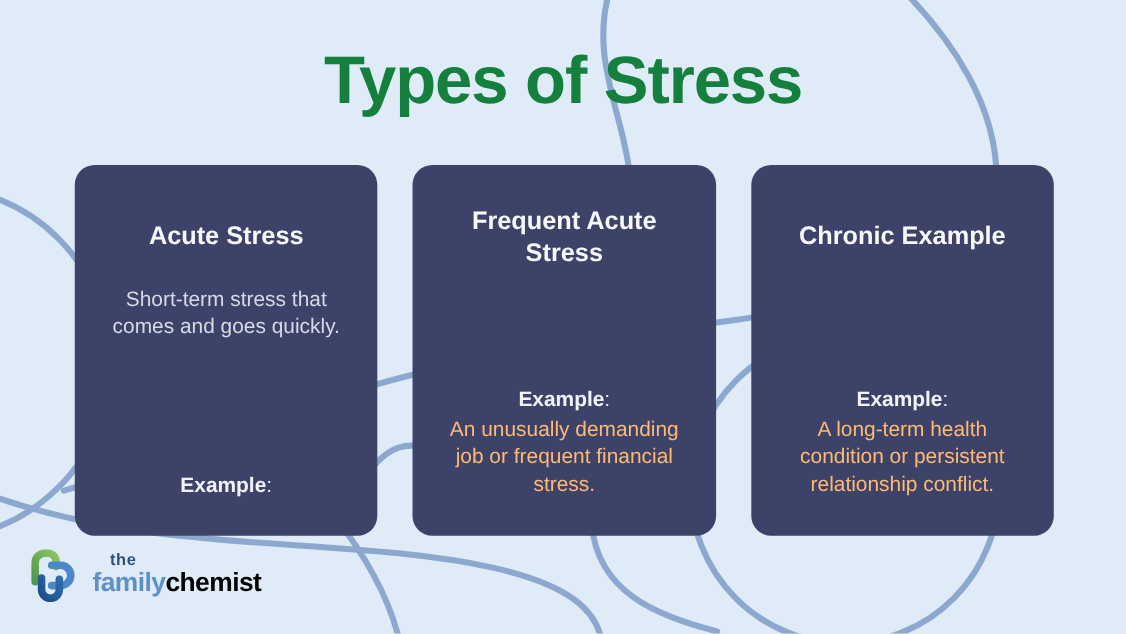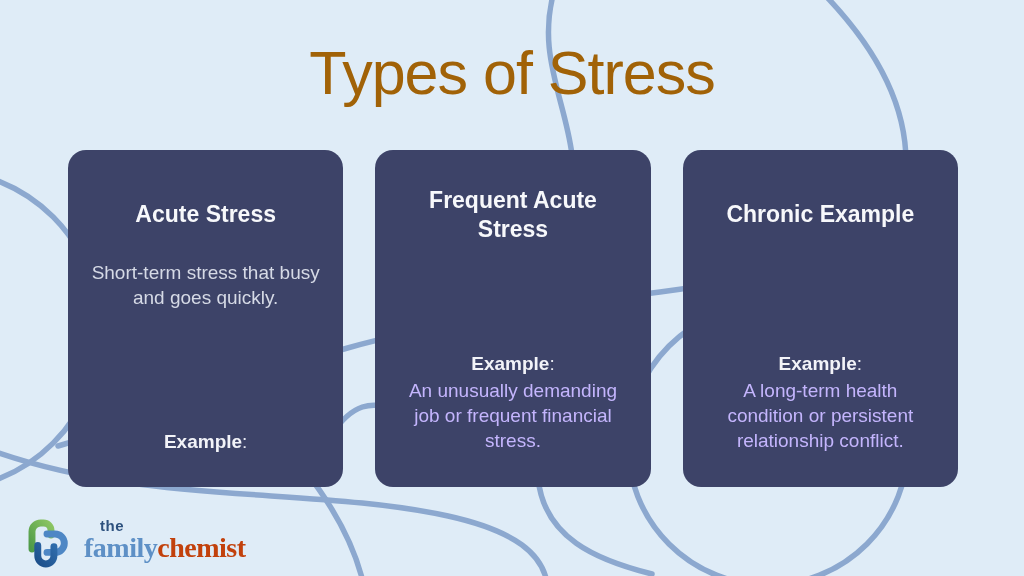--- a/index.html
+++ b/index.html
@@ -5,22 +5,22 @@
   html,body{margin:0;padding:0;}
   body{
     width:1024px;height:576px;overflow:hidden;
     font-family:"Liberation Sans","DejaVu Sans",sans-serif;
     background:#dfecf7;position:relative;
   }
   .stage{position:absolute;inset:0;width:1024px;height:576px;}
   svg.bg{position:absolute;inset:0;z-index:0;}
   .title{
     position:absolute;top:38px;left:0;width:100%;
-    text-align:center;font-size:61px;font-weight:400;
-    color:#a16207;letter-spacing:-1px;z-index:2;margin:0;
+    text-align:center;font-size:61px;font-weight:700;
+    color:#15803d;letter-spacing:-1px;z-index:2;margin:0;
   }
   .cards{
     position:absolute;top:150px;left:68px;width:890px;height:337px;
     display:flex;gap:32px;z-index:2;
   }
   .card{
     width:277px;height:337px;box-sizing:border-box;
     background:#3d4368;border-radius:18px;
     display:flex;flex-direction:column;
     padding:32px 22px 26px 22px;
@@ -32,36 +32,36 @@
     margin:0;color:#f7f8fb;
   }
   .card-body{
     margin:12px 0 0 0;font-size:19px;line-height:1.32;
     color:#d6dae6;font-weight:400;
   }
   .card-example{margin-top:auto;padding-bottom:8px;text-align:center;}
   .example-label{font-size:19px;font-weight:700;color:#f2f3f8;}
   .example-colon{font-size:19px;font-weight:400;color:#e8eaf2;}
   .example-text{
-    margin:3px auto 0 auto;font-size:19px;line-height:1.32;color:#c4b5fd;
+    margin:3px auto 0 auto;font-size:19px;line-height:1.32;color:#fdba74;
   }
   .card:nth-child(1) .example-text{max-width:190px;}
   .logo{
-    position:absolute;left:18px;bottom:4px;z-index:3;
+    position:absolute;left:18px;bottom:24px;z-index:3;
     display:flex;align-items:flex-end;
   }
   .logo-mark{width:58px;height:60px;margin-right:8px;}
   .logo-text{display:flex;flex-direction:column;line-height:1;padding-bottom:10px;}
   .logo-the{
     font-size:15px;font-weight:700;color:#2d517e;
     margin-left:16px;margin-bottom:1px;letter-spacing:0.5px;
   }
-  .logo-word{font-size:28px;font-weight:700;letter-spacing:-0.5px;font-family:Liberation Serif, serif;}
+  .logo-word{font-size:24px;font-weight:700;letter-spacing:-0.5px;}
   .logo-family{color:#5e90c6;}
-  .logo-chemist{color:#c2410c;}
+  .logo-chemist{color:#000000;}
 </style>
 </head>
 <body>
 
 <div class="stage">
 
   <svg class="bg" viewBox="0 0 1024 576" preserveAspectRatio="none">
     <g fill="none" stroke="#8ca8cf" stroke-width="5.5" stroke-linecap="round">
       <path d="M 556,-15 C 528,70 588,125 570,210 C 552,330 532,420 538,478 C 544,538 596,560 652,574"></path>
       <path d="M 818,-12 C 868,38 906,98 906,162 C 906,235 770,278 660,292 C 500,312 400,333 344,349 C 255,374 150,420 58,446"></path>
@@ -72,21 +72,21 @@
       <path d="M 332,434 C 352,404 372,400 395,410"></path>
     </g>
   </svg>
 
   <h1 class="title">Types of Stress</h1>
 
   <div class="cards">
 
     <div class="card">
       <h2 class="card-heading">Acute Stress</h2>
-      <p class="card-body">Short-term stress that busy and goes quickly.</p>
+      <p class="card-body">Short-term stress that comes and goes quickly.</p>
       <div class="card-example">
         <span class="example-label">Example</span><span class="example-colon">:</span>
       </div>
     </div>
 
     <div class="card">
       <h2 class="card-heading">Frequent Acute Stress</h2>
       <div class="card-example">
         <span class="example-label">Example</span><span class="example-colon">:</span>
         <p class="example-text">An unusually demanding job or frequent financial stress.</p>

